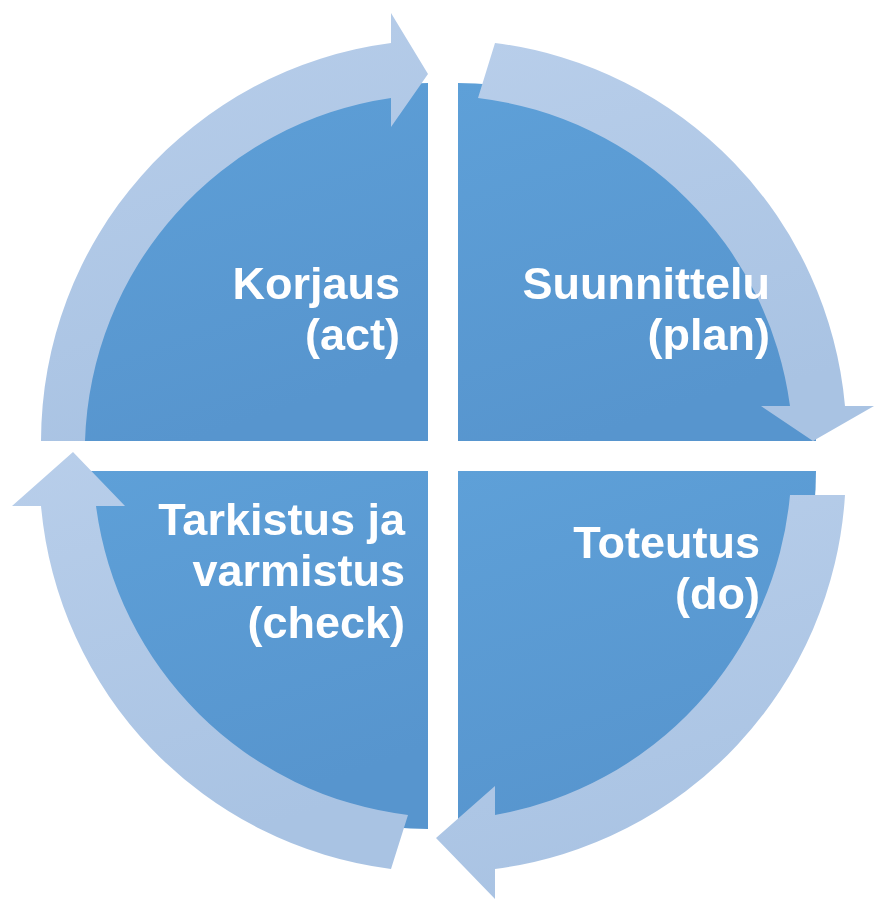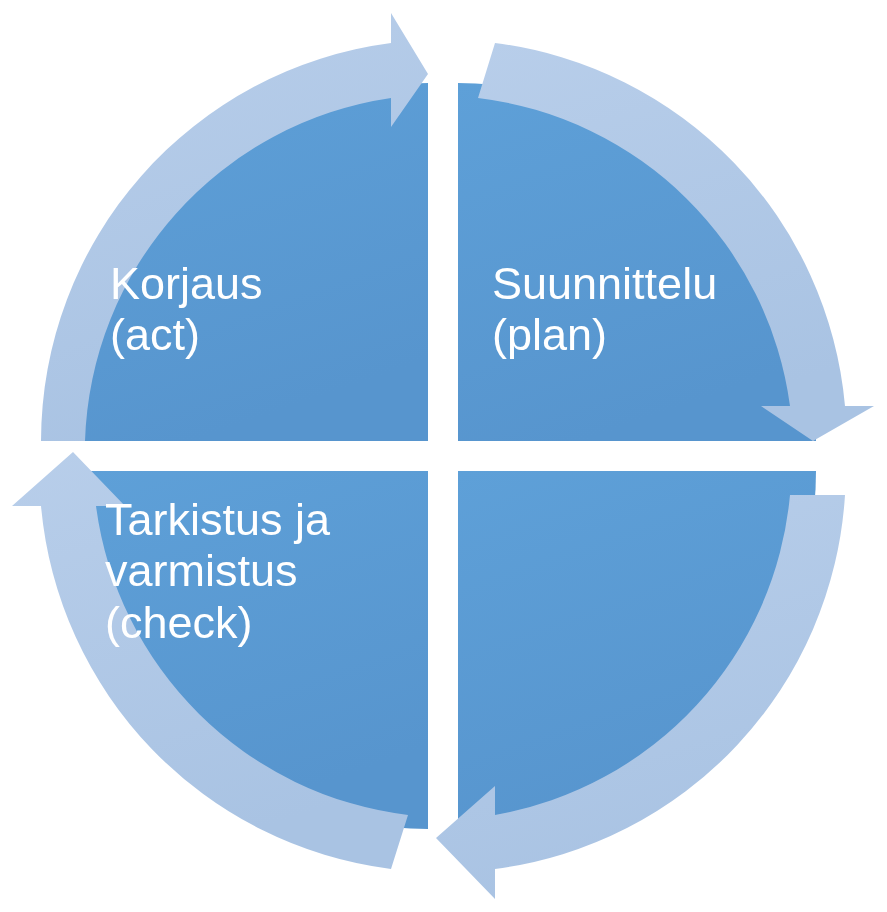--- a/index.html
+++ b/index.html
@@ -27,28 +27,28 @@
     width: 887px;
     height: 912px;
     display: block;
   }
   .quad-label {
     position: absolute;
     color: #ffffff;
     font-family: "Liberation Sans", sans-serif;
     font-size: 45px;
     line-height: 1.14;
-    text-align: left;
-    font-weight: 400;
+    text-align: right;
+    font-weight: 700;
     letter-spacing: 0px;
     white-space: pre-line;
     pointer-events: none;
   }
   #label-act      { left: 110px; top: 258px; width: 290px; }
-  #label-plan     { left: 492px; top: 258px; width: 300px; }
+  #label-plan     { left: 470px; top: 258px; width: 300px; }
   #label-check    { left: 105px; top: 494px; width: 300px; }
   #label-do       { left: 470px; top: 517px; width: 290px; }
 </style>
 </head>
 <body>
 
 <div id="diagram-root">
 
   <svg id="pdca-svg" viewBox="0 0 887 912" xmlns="http://www.w3.org/2000/svg">
 
@@ -124,14 +124,16 @@
   <div class="quad-label" id="label-act">Korjaus
 (act)</div>
 
   <div class="quad-label" id="label-plan">Suunnittelu
 (plan)</div>
 
   <div class="quad-label" id="label-check">Tarkistus ja
 varmistus
 (check)</div>
 
+  <div class="quad-label" id="label-do">Toteutus
+(do)</div>
 
 </div>
 
 </body></html>

